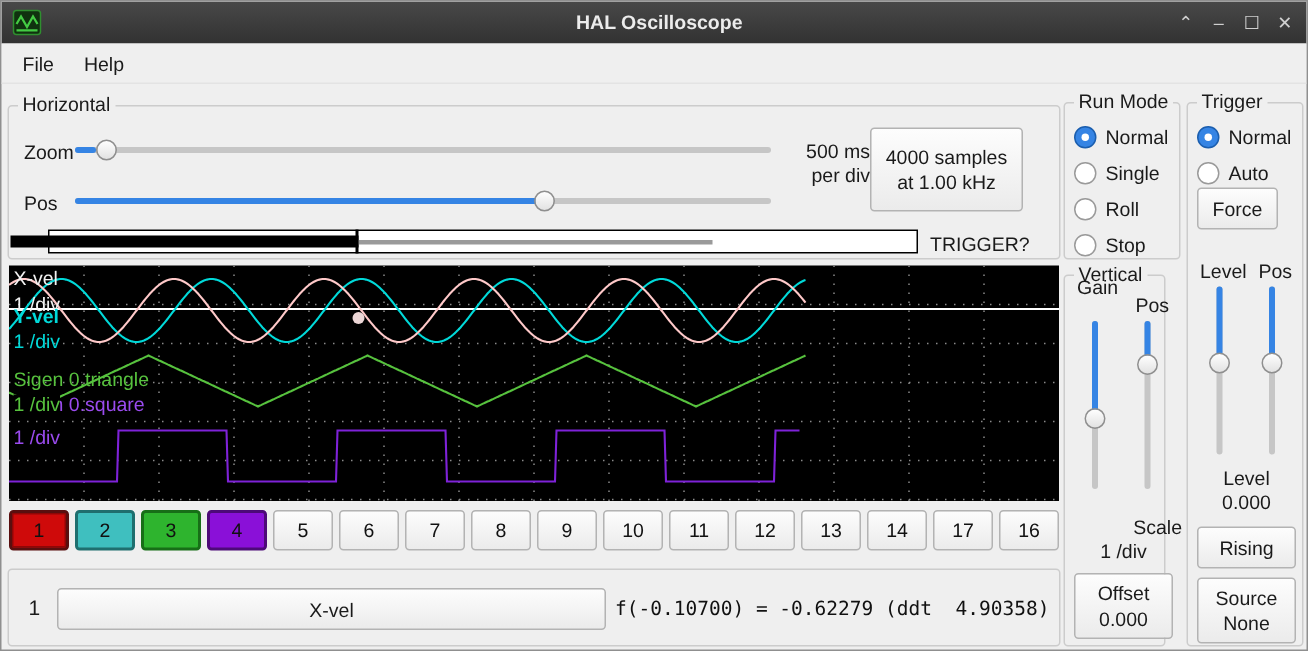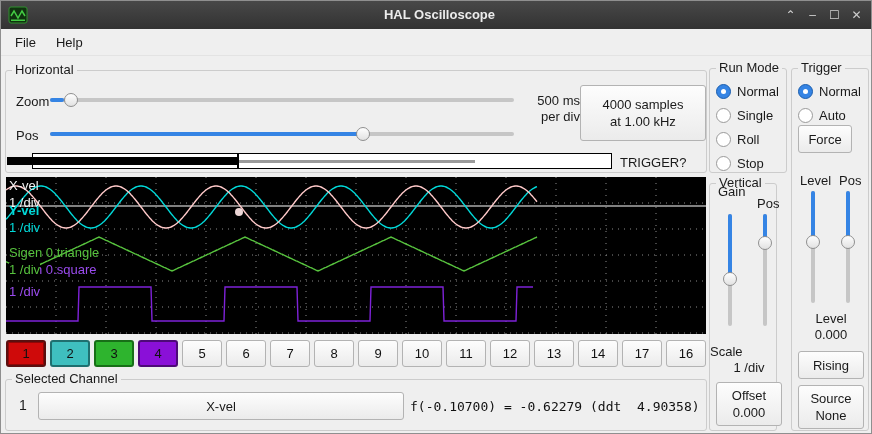--- a/index.html
+++ b/index.html
@@ -90,21 +90,21 @@
           <div class="fill"></div>
         </div>
       <div class="knob"></div>
     </div>
 
     <div class="lbl" style="left:512px;top:22px;width:62px;text-align:right;line-height:16px">
       <div>500 ms</div>
       <div>per div</div>
     </div>
 
-    <div class="btn" style="left:574px;top:14px;width:126px;height:56px">
+    <div class="btn" style="left:574px;top:14px;width:102px;height:56px">
       <span>4000 samples</span>
       <span>at 1.00 kHz</span>
     </div>
 
     <span class="lbl" style="left:10px;top:57px">Pos</span>
     <div class="hslider" style="left: 44px; top: 53px; width: 464px; --frac: 0.68;">
       <div class="groove">
           <div class="fill"></div>
         </div>
       <div class="knob"></div>
@@ -188,21 +188,21 @@
           <div class="fill"></div>
         </div>
       <div class="knob"></div>
     </div>
     <div class="vslider" style="left: 48px; top: 30px; height: 112px; --frac: 0.22;">
       <div class="groove">
           <div class="fill"></div>
         </div>
       <div class="knob"></div>
     </div>
-    <div class="lbl" style="left:0;top:160px;width:78px;text-align:left">Scale</div>
+    <div class="lbl" style="left:0;top:160px;width:78px;text-align:right">Scale</div>
     <div class="lbl" style="left:0;top:176px;width:78px;text-align:center">1 /div</div>
     <div class="btn" style="left:6px;top:198px;width:66px;height:44px">
       <span>Offset</span>
       <span>0.000</span>
     </div>
   </div>
 
   <div class="scope">
     <svg width="700" height="157" viewBox="0 0 700 157">
         <g stroke="#8a8a8a" stroke-dasharray="1 5" stroke-width="1">
@@ -258,21 +258,20 @@
       <div class="ch-btn">10</div>
       <div class="ch-btn">11</div>
       <div class="ch-btn">12</div>
       <div class="ch-btn">13</div>
       <div class="ch-btn">14</div>
       <div class="ch-btn">17</div>
       <div class="ch-btn">16</div>
     </div>
 
   <div class="group" style="left:4px;top:378px;width:702px;height:52px">
-    <span class="glabel">Selected Channel</span>
     <span class="lbl" style="left:13px;top:18px;font-size:14px">1</span>
     <div class="btn" style="left:32px;top:12px;width:366px;height:28px">
       <span>X-vel</span>
     </div>
     <span class="readout" style="left:404px;top:19px">f(-0.10700) = -0.62279 (ddt  4.90358)</span>
   </div>
 
 </div>
 
 </body></html>

